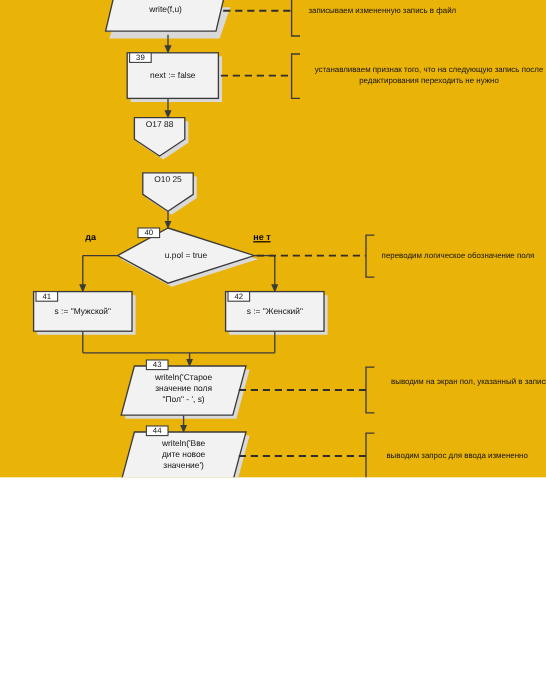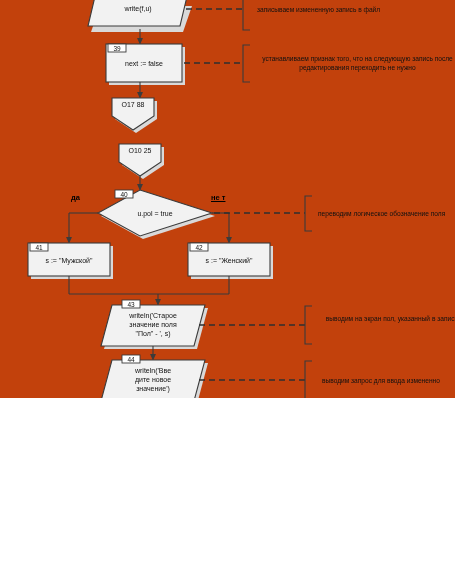--- a/index.html
+++ b/index.html
@@ -9,21 +9,21 @@
   }
   body {
     font-family: "Liberation Sans", "DejaVu Sans", sans-serif;
     color: #000000;
   }
   #canvas {
     position: relative;
     width: 455px;
     height: 398px;
     overflow: hidden;
-    background: #c2410c;
+    background: #eab308;
   }
   #svg-layer {
     position: absolute;
     left: 0;
     top: 0;
     width: 455px;
     height: 569px;
   }
   .node-text {
     position: absolute;

